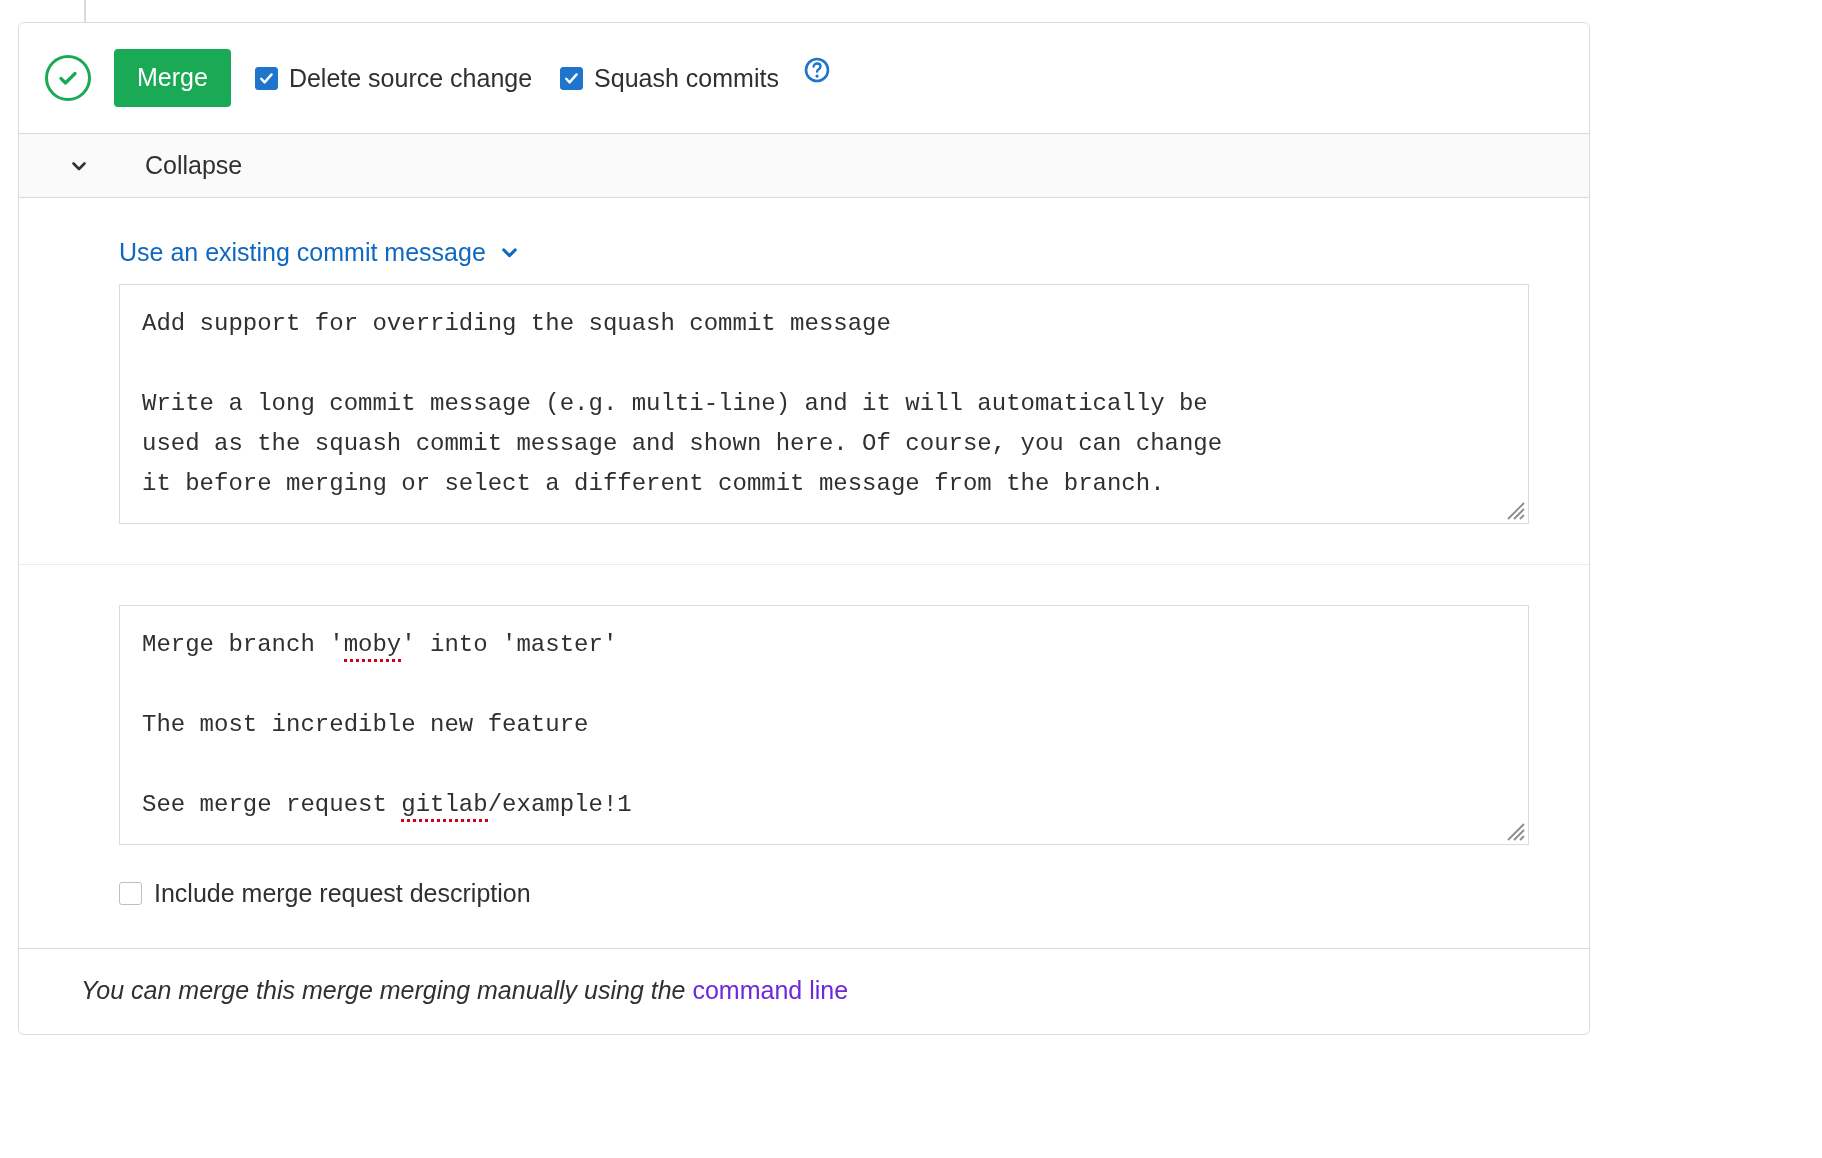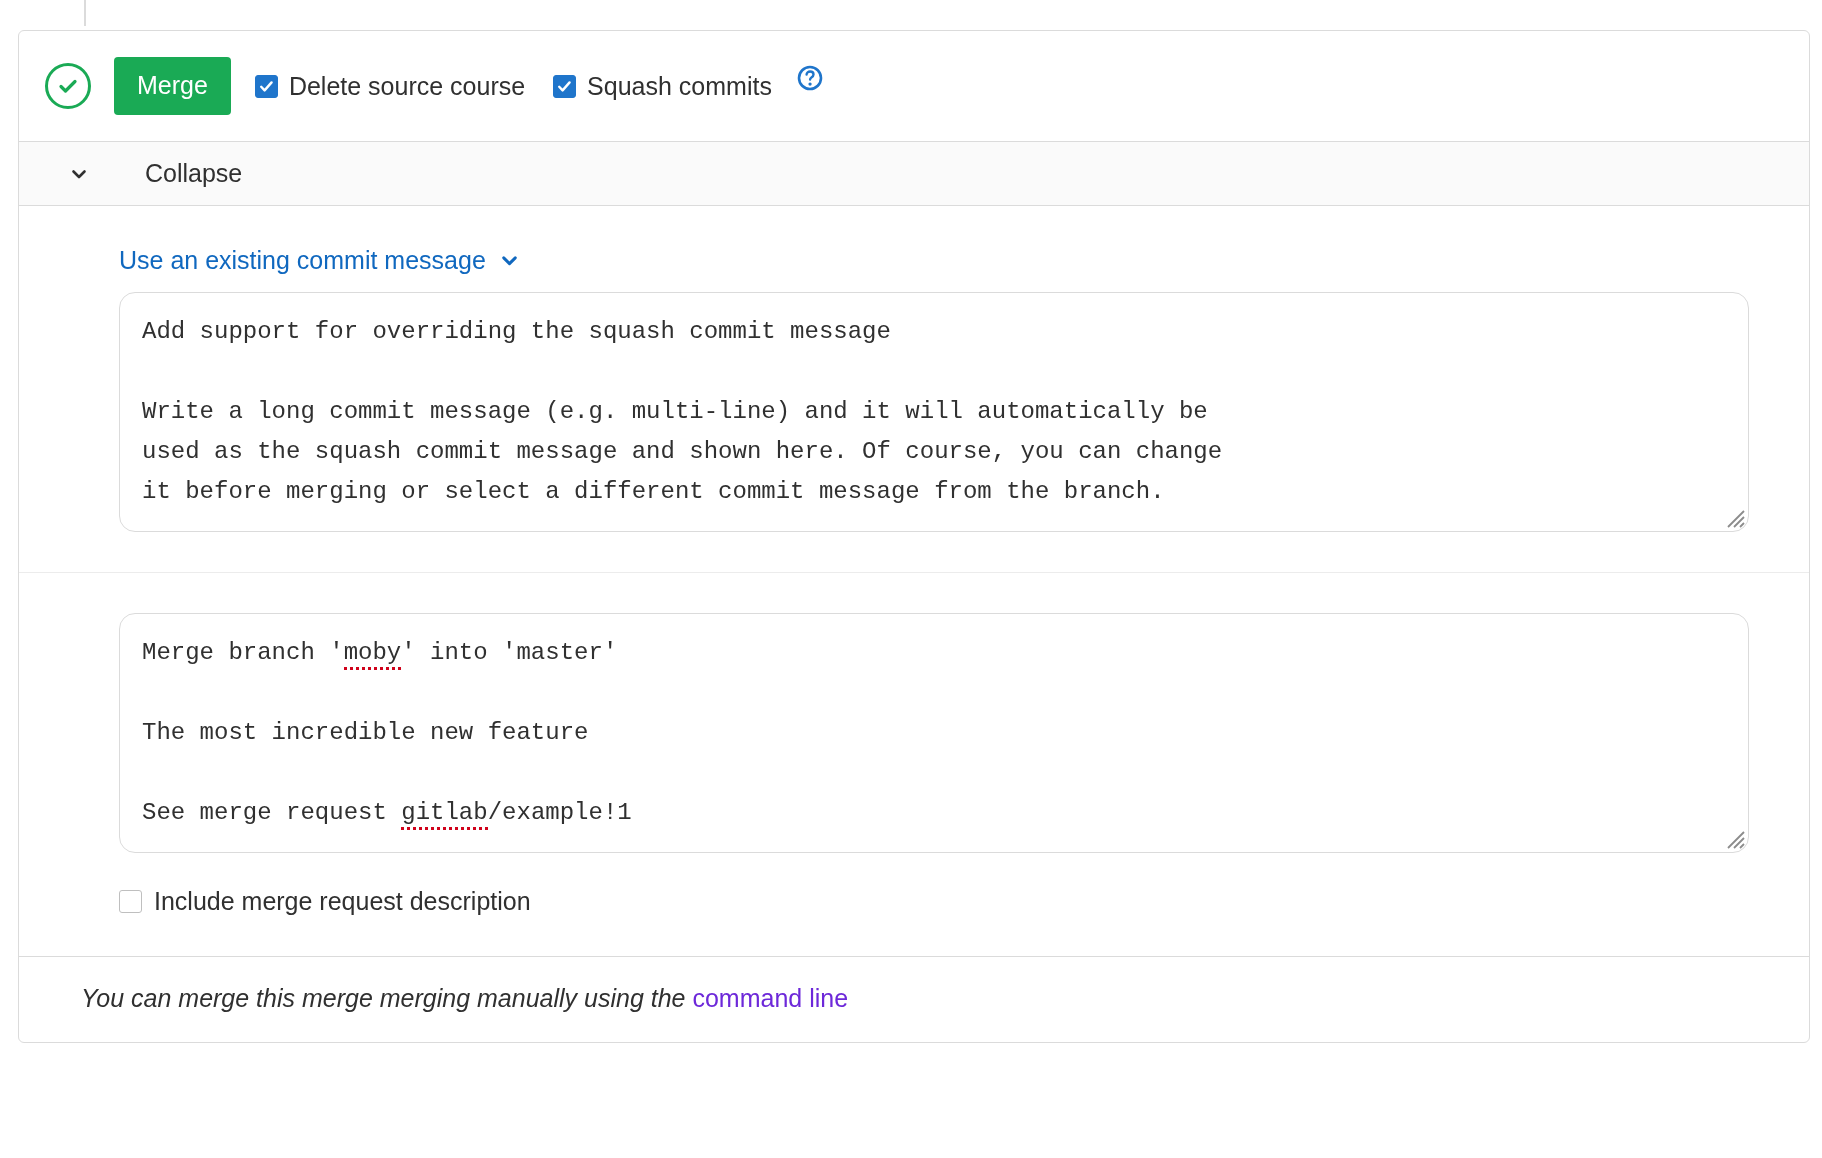--- a/index.html
+++ b/index.html
@@ -27,22 +27,22 @@
     left: 84px;
     top: 0;
     width: 2px;
     height: 26px;
     background: #dbdbdb;
   }
 
   .widget {
     position: absolute;
     left: 18px;
-    top: 30px;
-    width: 1792px;
+    top: 22px;
+    width: 1572px;
     border: 1px solid #dbdbdb;
     border-radius: 6px;
     background: #ffffff;
     box-sizing: border-box;
   }
 
   
   .header {
     display: flex;
     align-items: center;
@@ -170,21 +170,21 @@
     cursor: pointer;
     text-decoration: none;
   }
   .existing-link .chev { width: 21px; height: 21px; flex: 0 0 21px; }
   .existing-link .chev svg { display:block; }
 
   .textarea-wrap {
     position: relative;
     margin: 0 22px 0 62px;
     border: 1px solid #dbdbdb;
-    border-radius: 16px;
+    border-radius: 0;
     background: #ffffff;
     box-sizing: border-box;
   }
   .textarea-wrap pre {
     margin: 0;
     padding: 19px 22px 19px 22px;
     font-family: "Liberation Mono", monospace;
     font-size: 24px;
     line-height: 40px;
     color: #303030;
@@ -259,21 +259,21 @@
       </div>
 
       <button class="merge-button">Merge</button>
 
       <div class="check-group">
         <span class="cb checked">
           <svg width="17" height="17" viewBox="0 0 17 17" aria-hidden="true">
             <path d="M3.2 8.8l3.4 3.6 7-8" fill="none" stroke="#ffffff" stroke-width="2.4" stroke-linecap="round" stroke-linejoin="round"></path>
           </svg>
         </span>
-        <span class="cb-label">Delete source course</span>
+        <span class="cb-label">Delete source change</span>
       </div>
 
       <div class="check-group">
         <span class="cb checked">
           <svg width="17" height="17" viewBox="0 0 17 17" aria-hidden="true">
             <path d="M3.2 8.8l3.4 3.6 7-8" fill="none" stroke="#ffffff" stroke-width="2.4" stroke-linecap="round" stroke-linejoin="round"></path>
           </svg>
         </span>
         <span class="cb-label">Squash commits</span>
         <span class="help-icon">

